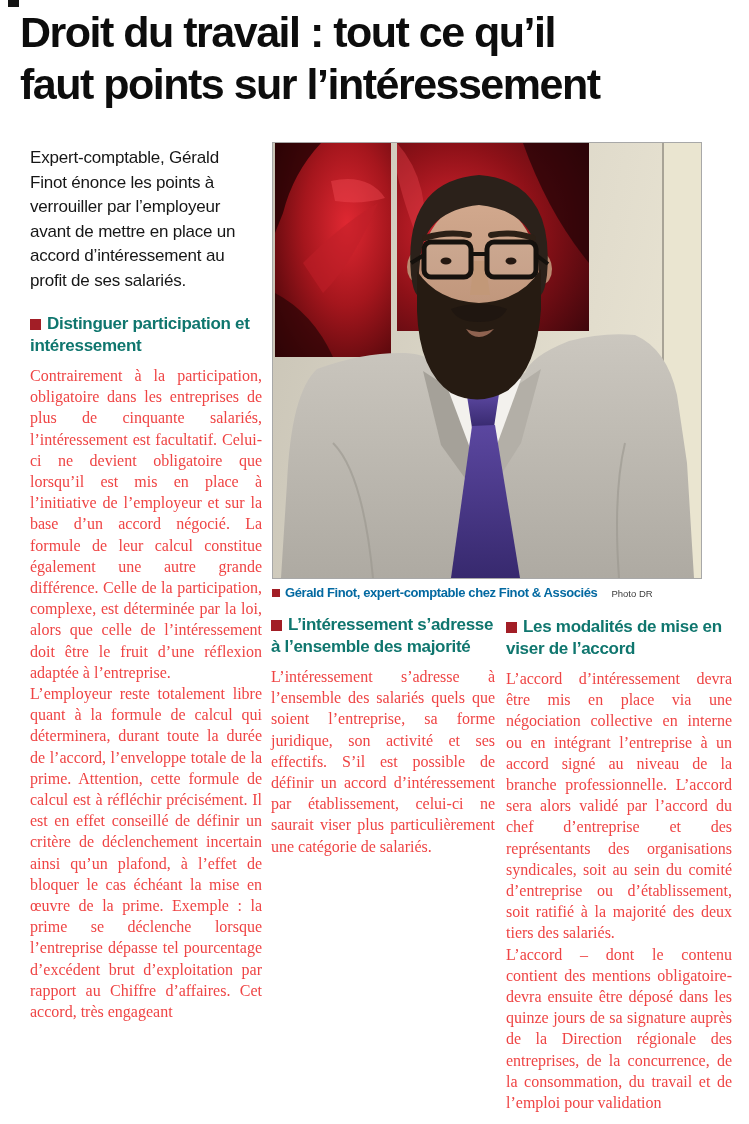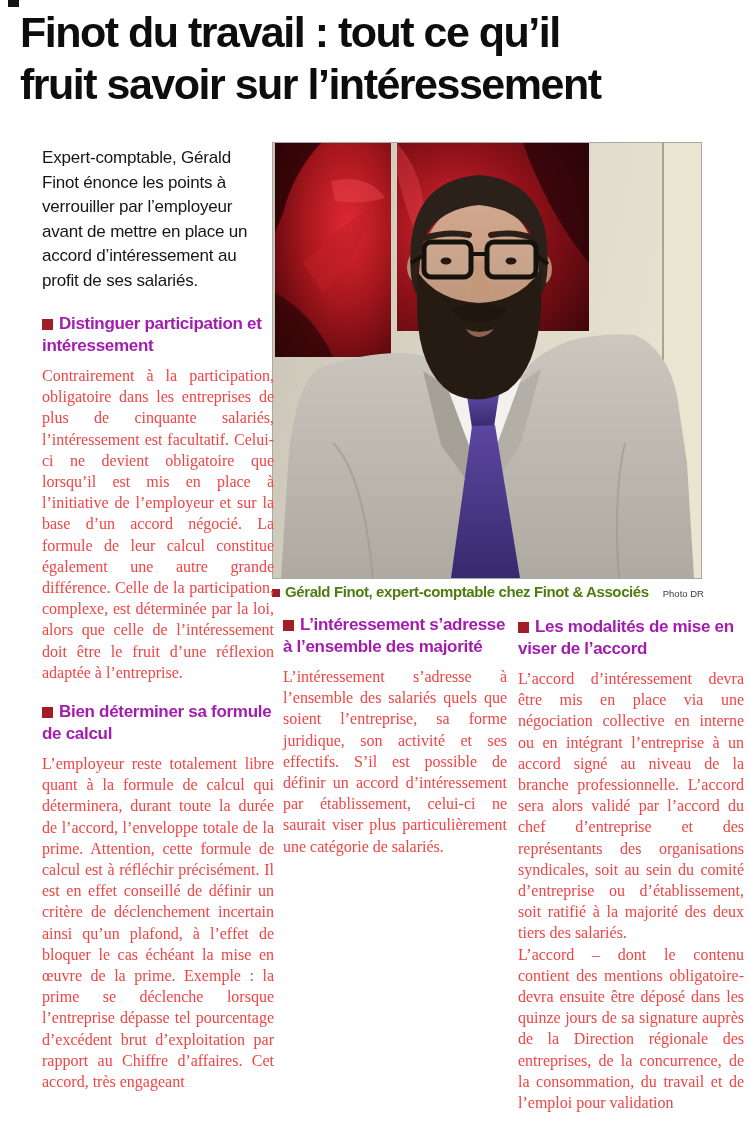--- a/index.html
+++ b/index.html
@@ -14,35 +14,35 @@
     position:absolute;left:8px;top:0;width:11px;height:7px;background:#141414;
   }
   .headline{
     position:absolute;left:20px;top:6px;width:725px;
     font-family:"Liberation Sans",sans-serif;
     font-weight:700;font-size:43px;line-height:52px;
     letter-spacing:-1.5px;color:#0d0d0d;margin:0;
   }
   .headline div{white-space:nowrap;}
   
-  .col{position:absolute;margin-left:12px;}
+  .col{position:absolute;}
   .col1{left:30px;top:146px;width:232px;}
   .col2{left:271px;top:614px;width:224px;}
   .col3{left:506px;top:616px;width:226px;}
   .lead{
     width:208px;margin:0 0 20px 0;
     font-family:"Liberation Sans",sans-serif;
     font-size:17px;line-height:24.5px;color:#161616;
     letter-spacing:-0.2px;
   }
   .section-heading{
     margin:18px 0 9px 0;
     font-family:"Liberation Sans",sans-serif;
     font-weight:700;font-size:17px;line-height:21.5px;
-    letter-spacing:-0.3px;color:#a21caf;
+    letter-spacing:-0.3px;color:#0f766e;
   }
   .section-heading:first-child{margin-top:0;}
   .sq{
     display:inline-block;width:11px;height:11px;background:#a21e26;
     margin-right:6px;vertical-align:baseline;position:relative;top:0.5px;
   }
   .body-text{
     margin:0;
     font-family:Liberation Serif, serif;
     font-size:16px;line-height:21.2px;color:#ef4444;
@@ -57,36 +57,36 @@
   .photo svg{display:block;width:100%;height:100%;}
   .caption{
     position:absolute;left:272px;top:583px;width:450px;
     font-family:"Liberation Sans",sans-serif;
     white-space:nowrap;
   }
   .cap-sq{
     display:inline-block;width:8px;height:8px;background:#a21e26;margin-right:5px;
   }
   .cap-text{
-    font-weight:700;font-size:15px;letter-spacing:-0.4px;color:#4d7c0f;
+    font-weight:700;font-size:13px;letter-spacing:-0.4px;color:#0369a1;
   }
   .cap-credit{
     font-size:9.5px;color:#3c3c3c;margin-left:14px;letter-spacing:0px;
   }
 </style>
 </head>
 <body>
 
 <div class="page">
 
   <div class="corner-mark"></div>
 
   <h1 class="headline">
-    <div>Finot du travail : tout ce qu’il</div>
-    <div>fruit savoir sur l’intéressement</div>
+    <div>Droit du travail : tout ce qu’il</div>
+    <div>faut points sur l’intéressement</div>
   </h1>
 
   <div class="photo">
     <svg viewBox="0 0 428 435" preserveAspectRatio="none">
       <defs>
         <linearGradient id="wall" x1="0" y1="0" x2="1" y2="0.2">
           <stop offset="0" stop-color="#c9c4b6"></stop>
           <stop offset="0.6" stop-color="#ddd8c9"></stop>
           <stop offset="1" stop-color="#e7e2d1"></stop>
         </linearGradient>
@@ -182,21 +182,20 @@
   <div class="caption">
     <span class="cap-sq"></span><span class="cap-text">Gérald Finot, expert-comptable chez Finot &amp; Associés</span><span class="cap-credit">Photo DR</span>
   </div>
 
   <div class="col col1">
     <p class="lead">Expert-comptable, Gérald Finot énonce les points à verrouiller par l’employeur avant de mettre en place un accord d’intéressement au profit de ses salariés.</p>
 
     <h2 class="section-heading"><span class="sq"></span><span>Distinguer participation et intéressement</span></h2>
     <p class="body-text">Contrairement à la participation, obligatoire dans les entreprises de plus de cinquante salariés, l’intéressement est facultatif. Celui-ci ne devient obligatoire que lorsqu’il est mis en place à l’initiative de l’employeur et sur la base d’un accord négocié. La formule de leur calcul constitue également une autre grande différence. Celle de la participation, complexe, est déterminée par la loi, alors que celle de l’intéressement doit être le fruit d’une réflexion adaptée à l’entreprise.</p>
 
-    <h2 class="section-heading"><span class="sq"></span><span>Bien déterminer sa formule de calcul</span></h2>
     <p class="body-text">L’employeur reste totalement libre quant à la formule de calcul qui déterminera, durant toute la durée de l’accord, l’enveloppe totale de la prime. Attention, cette formule de calcul est à réfléchir précisément. Il est en effet conseillé de définir un critère de déclenchement incertain ainsi qu’un plafond, à l’effet de bloquer le cas échéant la mise en œuvre de la prime. Exemple : la prime se déclenche lorsque l’entreprise dépasse tel pourcentage d’excédent brut d’exploitation par rapport au Chiffre d’affaires. Cet accord, très engageant</p>
   </div>
 
   <div class="col col2">
 
     <h2 class="section-heading"><span class="sq"></span><span>L’intéressement s’adresse à l’ensemble des majorité</span></h2>
     <p class="body-text">L’intéressement s’adresse à l’ensemble des salariés quels que soient l’entreprise, sa forme juridique, son activité et ses effectifs. S’il est possible de définir un accord d’intéressement par établissement, celui-ci ne saurait viser plus particulièrement une catégorie de salariés.</p>
   </div>
 
   <div class="col col3">

